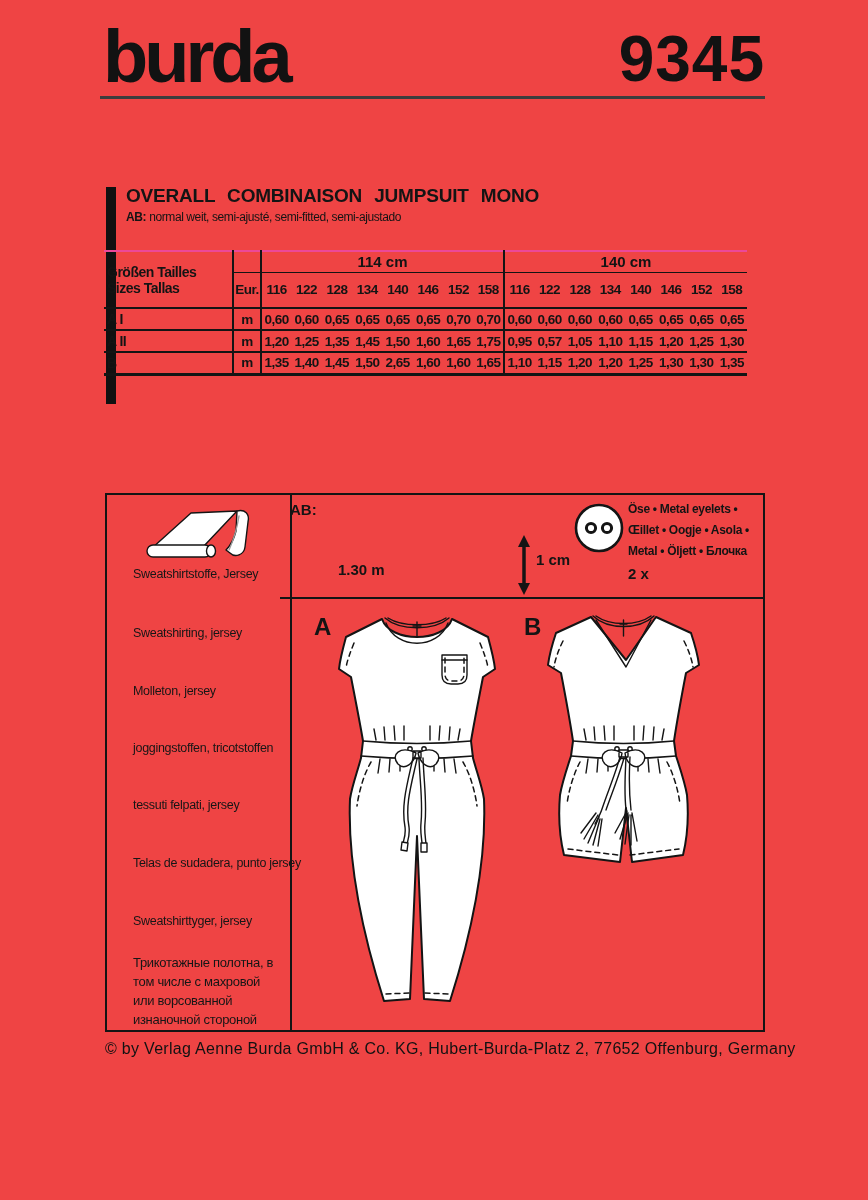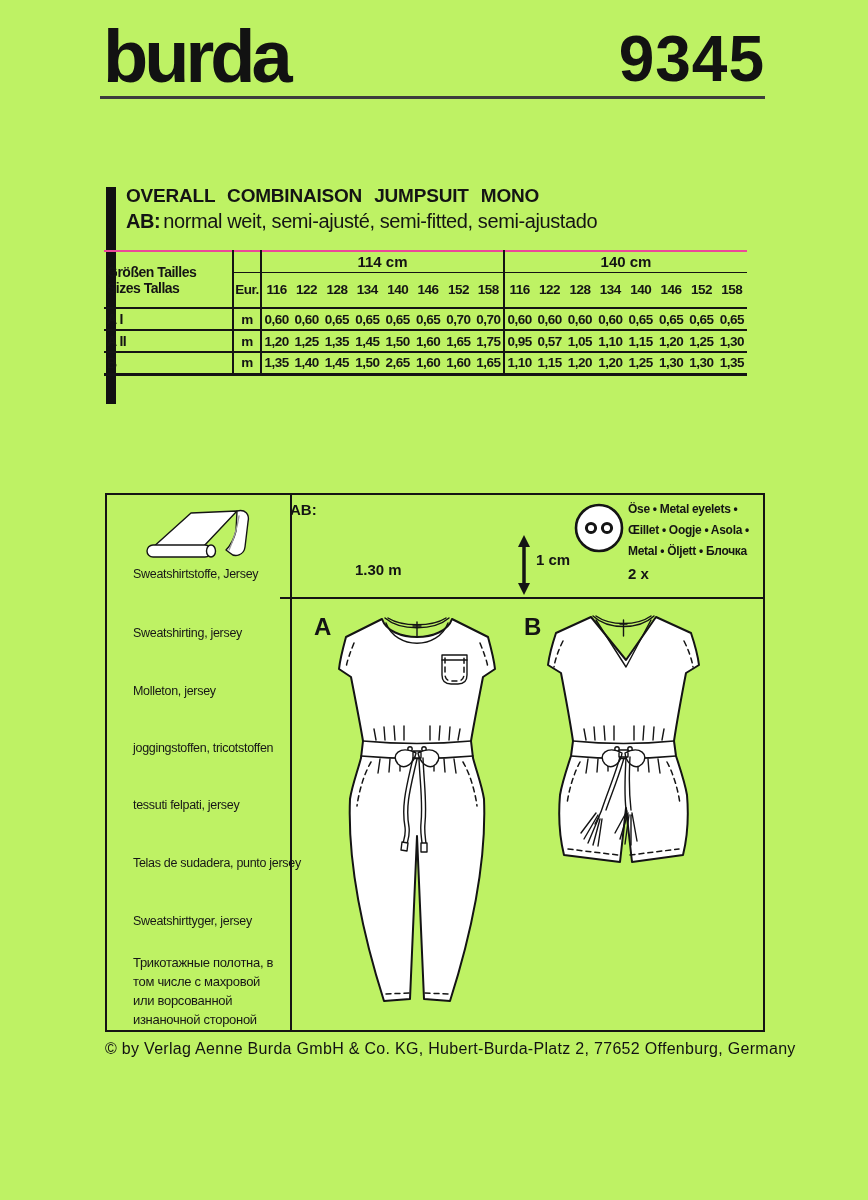--- a/index.html
+++ b/index.html
@@ -1,49 +1,49 @@
 <!DOCTYPE html>
 <html><head>
 <meta charset="utf-8">
 <style>
   html,body{margin:0;padding:0;background:#ffffff;}
   body{width:868px;height:1200px;position:relative;font-family:"Liberation Sans",sans-serif;color:#141414;}
-  #page{position:absolute;inset:0;background:#bef264;}
+  #page{position:absolute;inset:0;background:#ef4444;}
 
   
   .brand{position:absolute;left:103px;top:14px;font-size:74px;font-weight:bold;letter-spacing:-4px;color:#121212;z-index:2;}
   .brand-sub{position:absolute;left:206px;top:70px;font-family:"Liberation Serif",serif;font-weight:bold;font-size:44px;color:#8a8a8a;background:#fff;padding:0 7px;z-index:3;line-height:44px;}
   .head-rule{position:absolute;left:100px;top:96px;width:665px;height:3px;background:#3d3d3d;z-index:1;}
   .pattern-number{position:absolute;right:103px;top:22px;font-size:64px;font-weight:bold;letter-spacing:1px;color:#121212;}
 
   
   .title-bar{position:absolute;left:106px;top:187px;width:10px;height:217px;background:#111;}
   .page-title{position:absolute;left:126px;top:185px;font-size:19px;font-weight:bold;letter-spacing:-0.2px;word-spacing:7px;}
-  .fit-line{position:absolute;left:126px;top:210px;font-size:20px;letter-spacing:-0.4px;}
+  .fit-line{position:absolute;left:126px;top:210px;font-size:12px;letter-spacing:-0.4px;}
   .fit-line b{margin-right:3px;}
 
   
   #fabric-table{position:absolute;left:104px;top:250px;width:643px;border-collapse:collapse;table-layout:fixed;
     border-top:2px solid #ec4899;border-bottom:3.5px solid #141414;}
   #fabric-table td{padding:0;text-align:center;font-weight:bold;font-size:13.5px;letter-spacing:-0.5px;vertical-align:middle;}
   #fabric-table .lbl{text-align:left;padding-left:3px;font-size:14px;line-height:16px;}
   #fabric-table .grp{font-size:15px;letter-spacing:0;}
   #fabric-table tr.r1{height:21px;} #fabric-table tr.r2{height:36px;} #fabric-table tr.data{height:22px;}
   .bR{border-right:2.5px solid #141414;}
   .bB1{border-bottom:1.5px solid #141414;}
   .bB2{border-bottom:2.5px solid #141414;}
 
   
   #info-box{position:absolute;left:105px;top:493px;width:656px;height:535px;border:2px solid #141414;}
   #materials-col{position:absolute;left:0;top:0;width:171px;height:100%;border-right:2px solid #141414;margin-left:12px;}
   .mat{position:absolute;left:14px;font-size:12.5px;letter-spacing:-0.3px;white-space:nowrap;color:#161616;}
   .mat-ru{white-space:normal;width:150px;font-size:13px;line-height:19px;}
   #notions-strip{position:absolute;left:173px;top:0;width:483px;height:102px;border-bottom:2px solid #141414;overflow:hidden;}
   .ab-label{position:absolute;left:10px;top:6px;font-size:15px;font-weight:bold;}
-  .tape-len{position:absolute;left:58px;top:66px;font-size:15px;font-weight:bold;margin-left:17px;}
+  .tape-len{position:absolute;left:58px;top:66px;font-size:15px;font-weight:bold;}
   .tape-wid{position:absolute;left:256px;top:56px;font-size:15px;font-weight:bold;}
   .eyelet-text{position:absolute;left:348px;top:4px;font-size:12px;font-weight:bold;letter-spacing:-0.3px;line-height:21px;white-space:nowrap;}
   .eyelet-qty{position:absolute;left:348px;top:70px;font-size:15px;font-weight:bold;}
   #drawings{position:absolute;left:173px;top:104px;width:483px;height:429px;}
   .view-label{position:absolute;font-size:24px;font-weight:bold;}
 
   
   .lineart path,.lineart circle,.lineart line,.lineart rect,.lineart ellipse{stroke:#141414;fill:none;stroke-width:2;stroke-linecap:round;stroke-linejoin:round;}
   .lineart .fill-white{fill:#ffffff;}
   .lineart .thin{stroke-width:1.4;}

